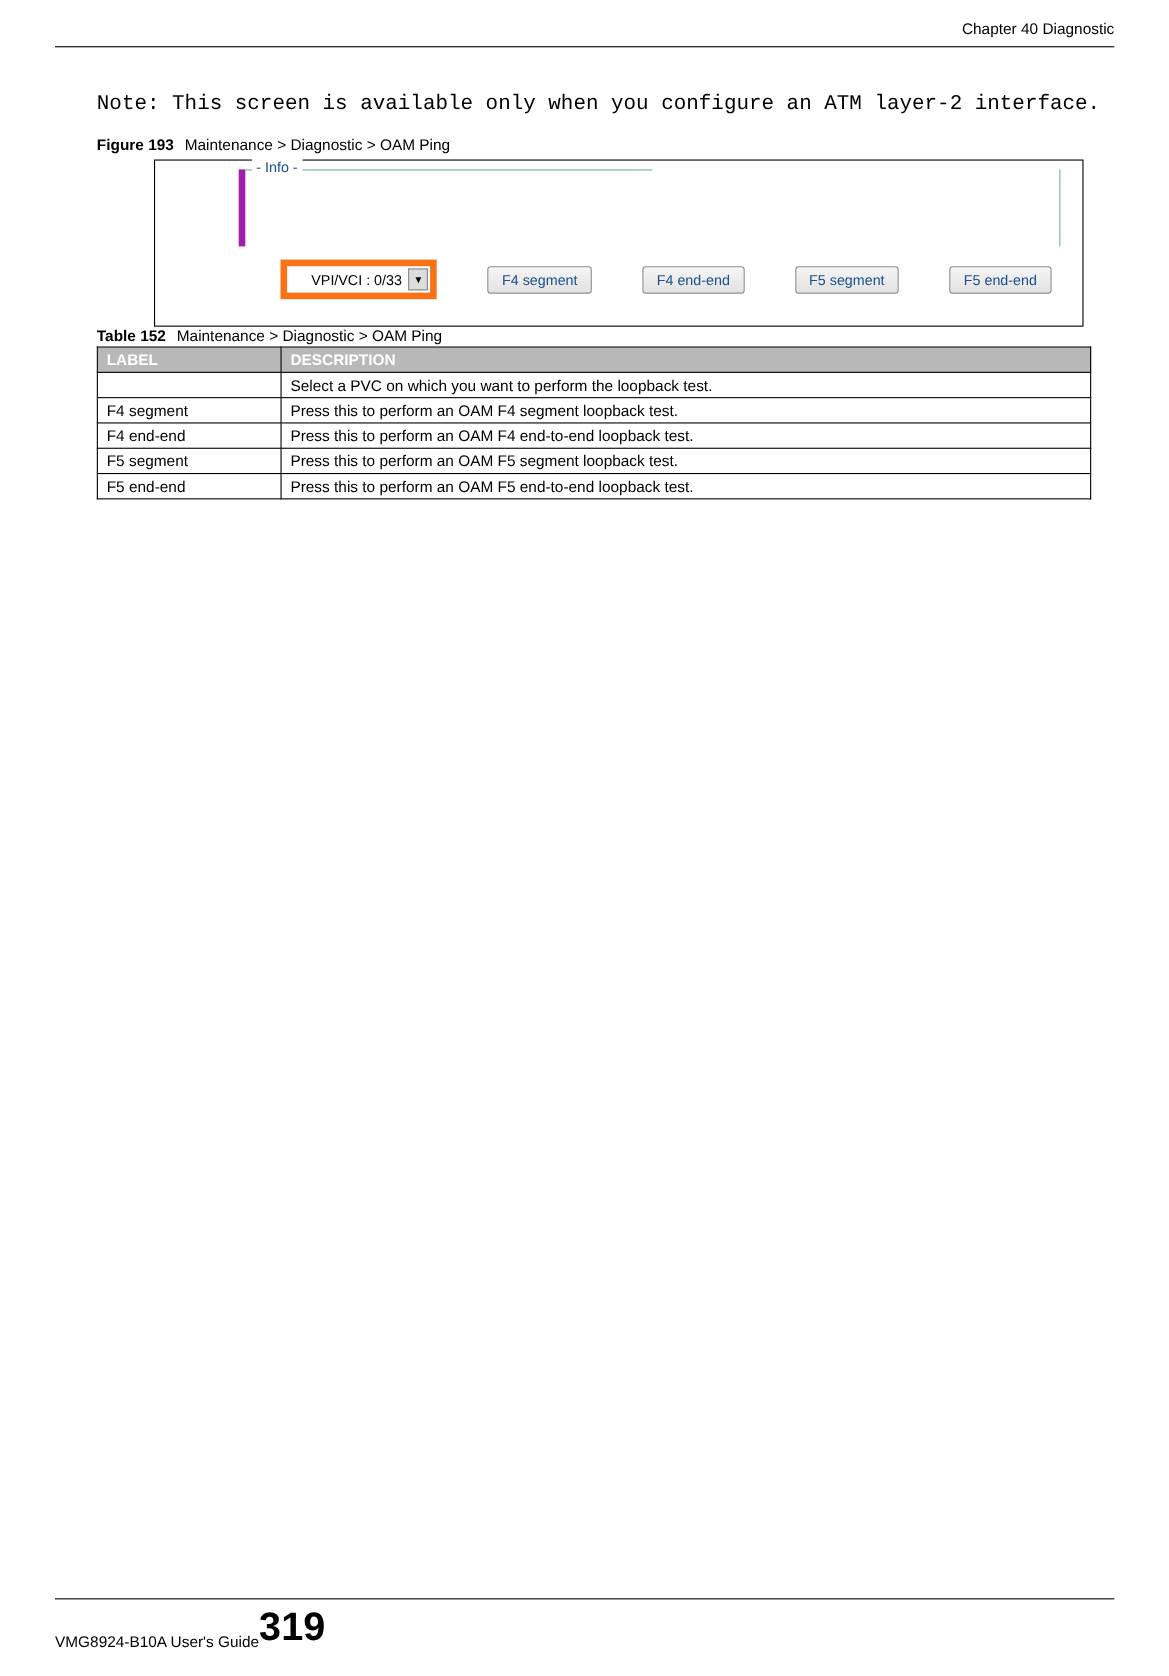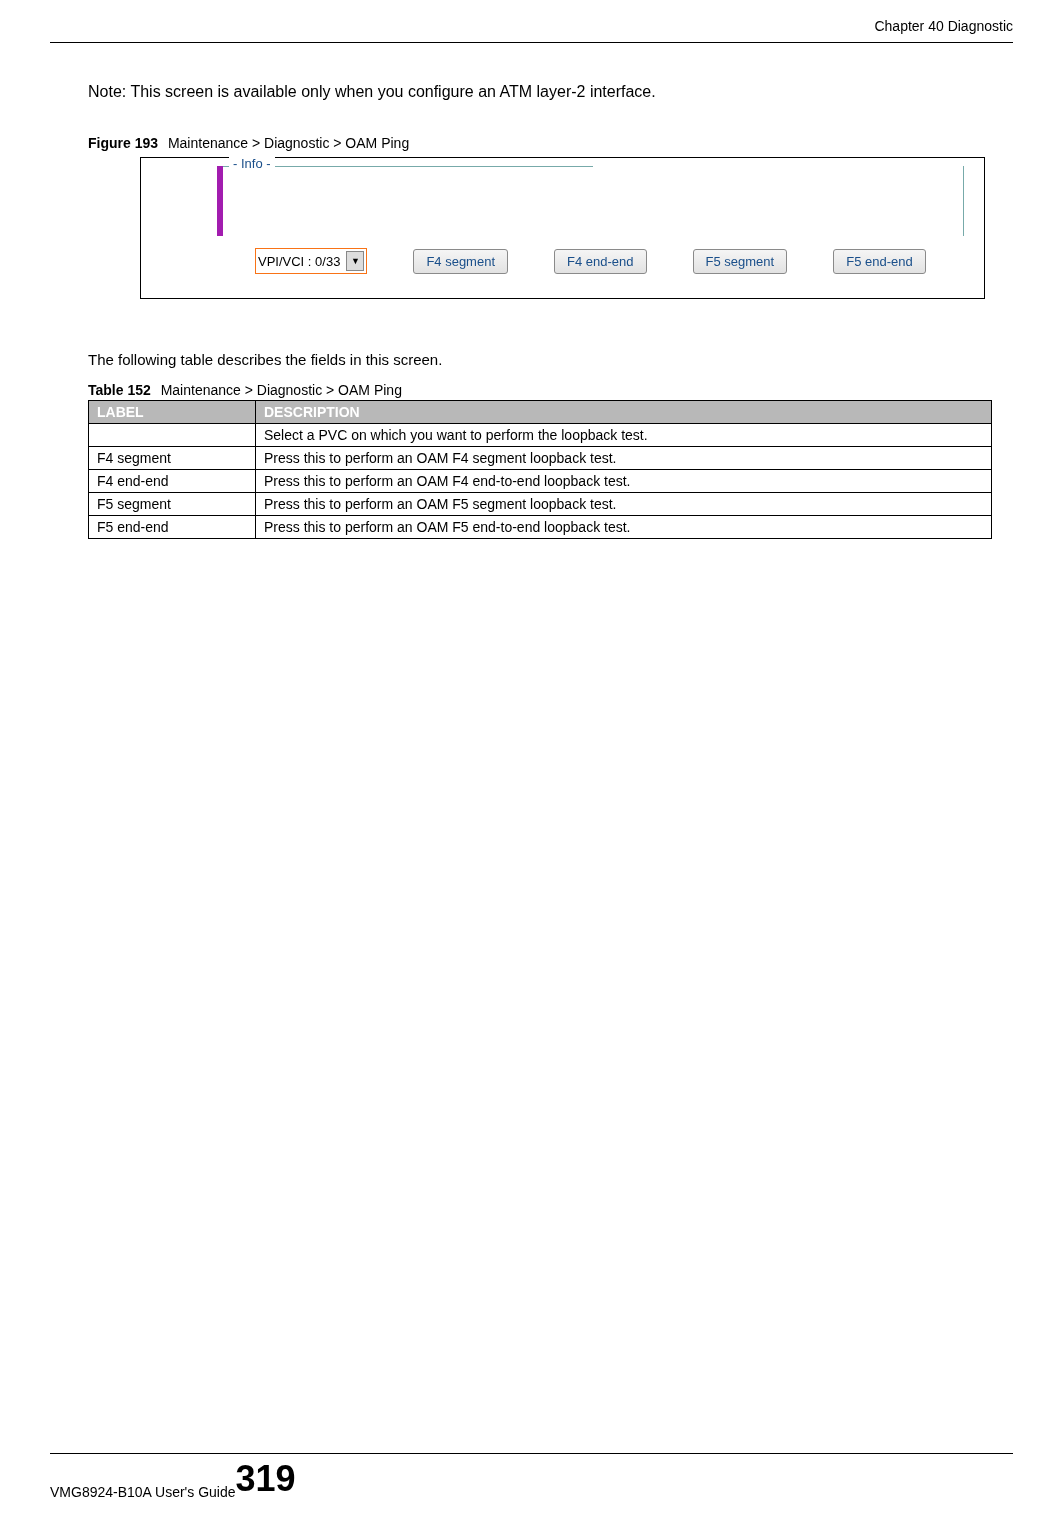--- a/index.html
+++ b/index.html
@@ -19,22 +19,23 @@
   .header-line {
     border-top: 1.5px solid #000;
     margin-top: 8px;
   }
   .chapter-header {
     text-align: right;
     font-size: 14px;
     margin-bottom: 2px;
   }
   .note-text {
-    font-size: 16px;
-    margin: 40px 0 34px 38px;
+    font-size: 19px;
+    margin: 40px 0 18px 38px;
+    font-family: Liberation Mono, monospace;
   }
   .figure-caption {
     font-size: 14px;
     margin: 0 0 6px 38px;
   }
   .figure-caption .bold {
     font-weight: bold;
     margin-right: 6px;
   }
   .figure-box {
@@ -73,24 +74,24 @@
     display: flex;
     align-items: center;
     gap: 46px;
     padding-left: 78px;
   }
   .dropdown {
     font-size: 13px;
     font-family: Verdana, Arial, sans-serif;
     height: 24px;
     background:#fff;
-    border:1px solid #f97316;
+    border:6px solid #f97316;
     display:inline-flex;
     align-items:center;
-    padding:0 2px 0 2px;
+    padding:0 2px 0 22px;
   }
   .dropdown-arrow{
     width:16px;height:18px;
     background:#ddd;
     border:1px solid #888;
     margin-left:6px;
     display:flex;align-items:center;justify-content:center;
     font-size:9px;
   }
   .ui-button {
@@ -184,21 +185,20 @@
           <span class="dropdown-arrow">▼</span>
         </div>
         <button class="ui-button">F4 segment</button>
         <button class="ui-button">F4 end-end</button>
         <button class="ui-button">F5 segment</button>
         <button class="ui-button">F5 end-end</button>
       </div>
     </div>
   </div>
 
-  <div class="following-text">The following table describes the fields in this screen.</div>
 
   <div class="table-caption">
     <span class="bold">Table 152</span>
     <span>Maintenance &gt; Diagnostic &gt; OAM Ping</span>
   </div>
 
   <table class="desc">
     <thead>
       <tr>
         <th class="label-col">LABEL</th>

